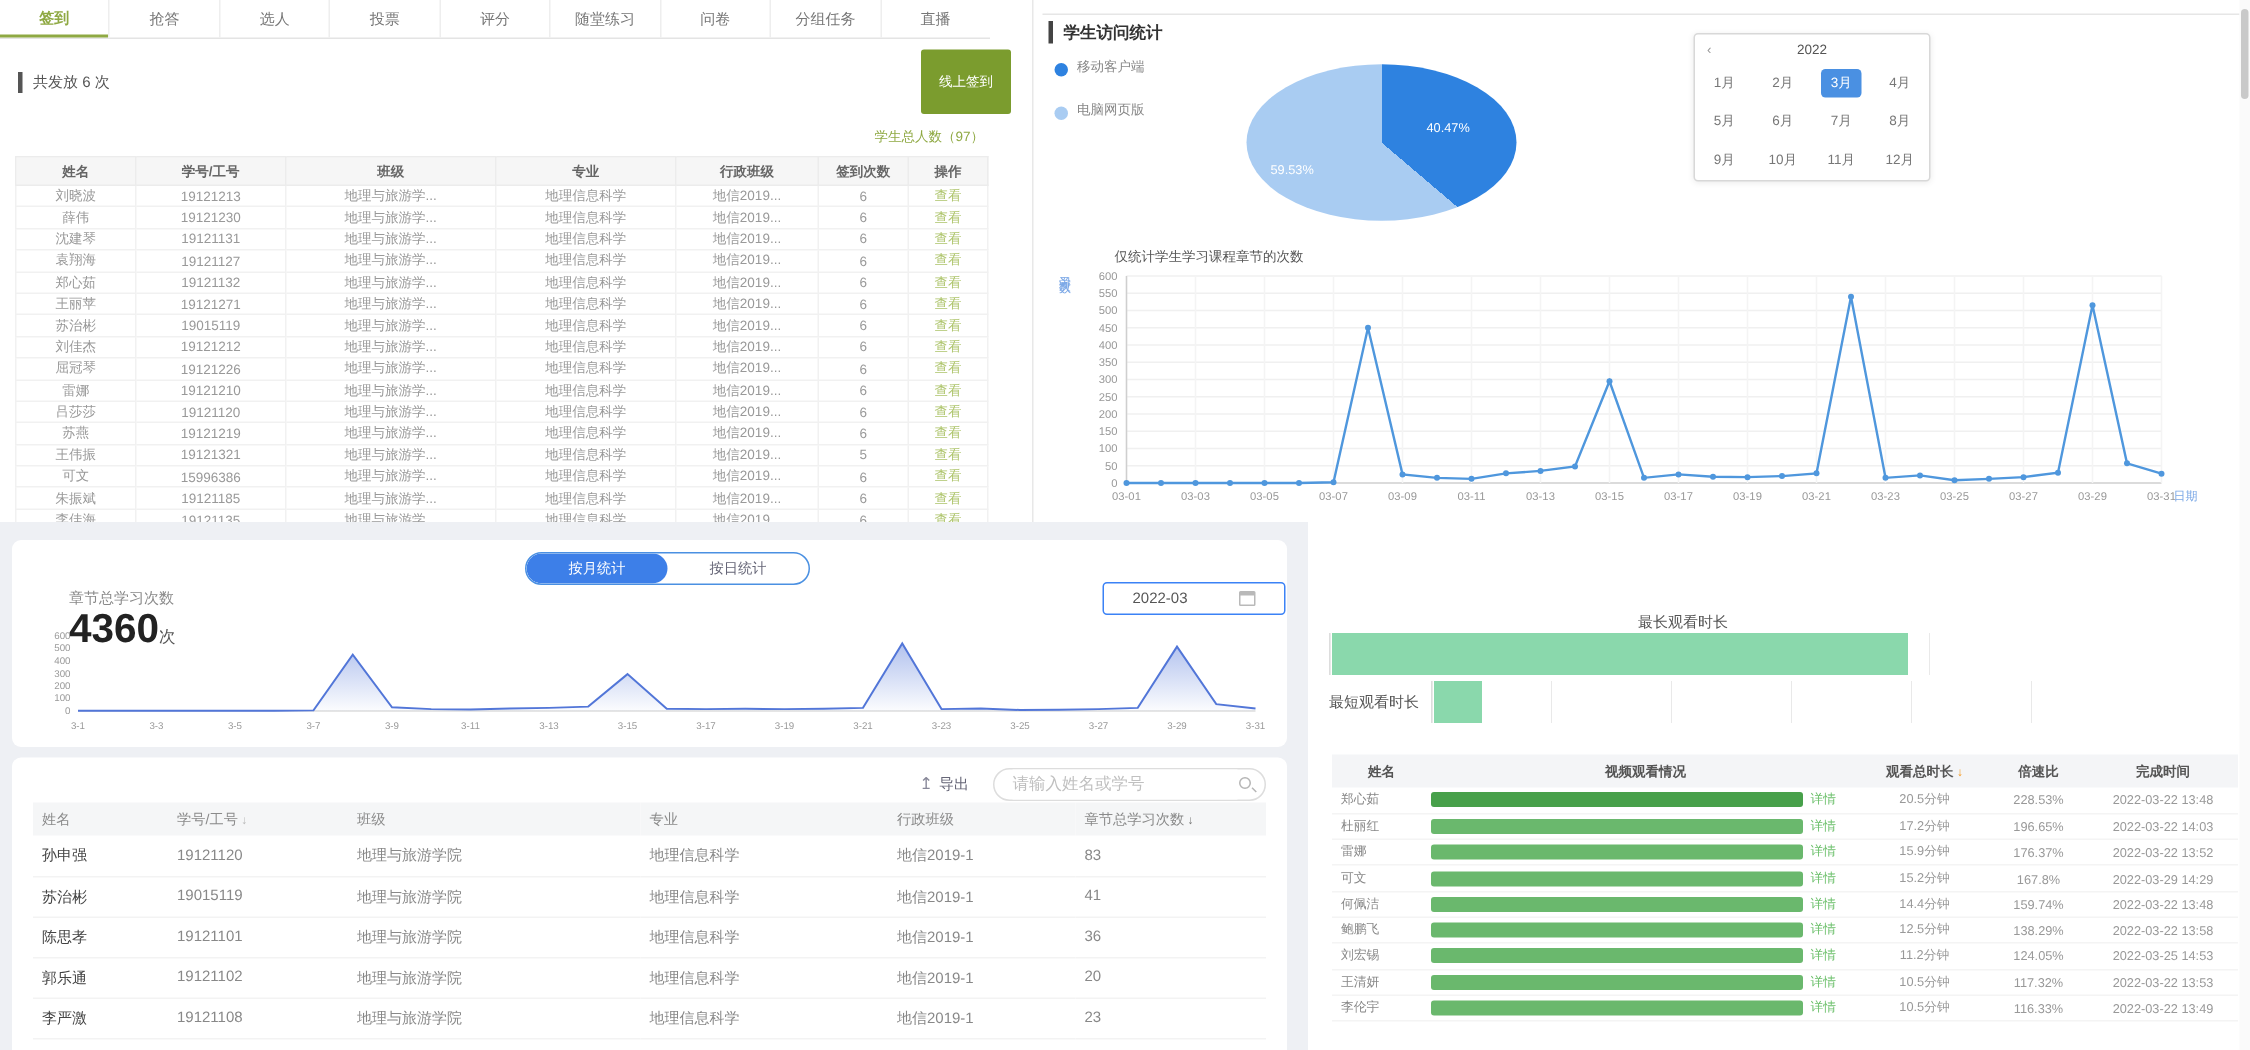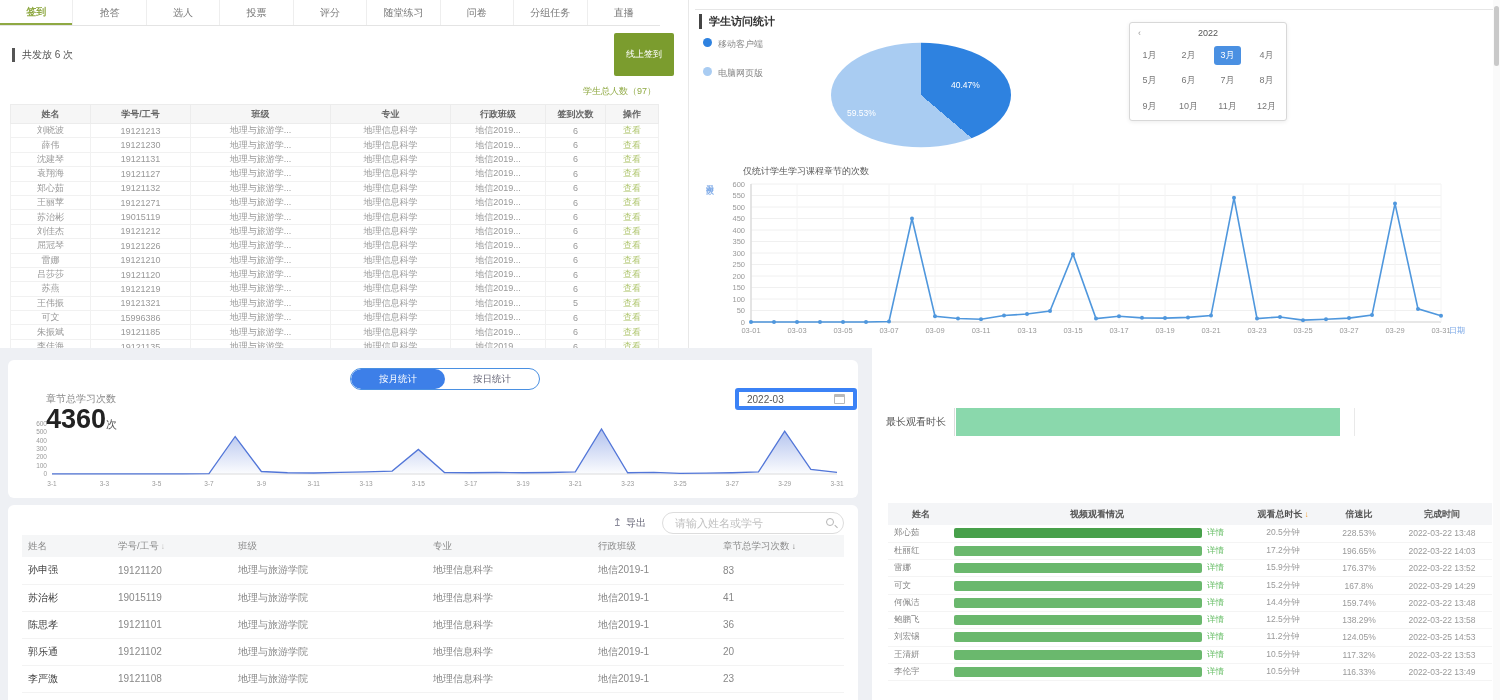--- a/index.html
+++ b/index.html
@@ -19,21 +19,21 @@
 .checkin-table{width:648px;margin:6px 0 0 10px;border-collapse:collapse;font-size:9px;table-layout:fixed}
 .checkin-table th{background:#f6f6f6;color:#666;font-weight:bold;height:19px;border:1px solid #ececec}
 .checkin-table td{color:#999;text-align:center;height:14.4px;border:1px solid #f1f1f1;padding:0 2px;overflow:hidden;white-space:nowrap}
 .checkin-table .op{color:#aec56c;cursor:pointer}
 
 
 .panel-tr{position:absolute;left:688px;top:0;width:812px;height:348px;border-left:1px solid #e8e8e8;background:#fff}
 .tr-topline{position:absolute;left:6px;top:9px;width:798px;height:1px;background:#e6e6e6}
 .tr-title{position:absolute;left:10px;top:14px;border-left:3px solid #444;padding-left:7px;color:#333;font-size:11px;font-weight:bold}
 .legend{position:absolute;left:14px;top:38px}
-.legend-item{display:flex;align-items:flex-start;margin-bottom:16px}
+.legend-item{display:flex;align-items:flex-end;margin-bottom:16px}
 .legend-dot{width:9px;height:9px;border-radius:50%;margin-right:6px}
 .legend-label{font-size:9px;color:#888}
 .pie{position:absolute;left:142px;top:5px;width:180px;height:180px;border-radius:50%;transform:scaleY(0.58)}
 .pie-label{position:absolute;color:#fff;font-size:8.5px}
 .calendar{position:absolute;left:440px;top:22px;width:158px;height:99px;background:#fff;border:1px solid #d8d8d8;border-radius:3px;box-shadow:0 1px 4px rgba(0,0,0,.08);font-size:9px}
 .cal-head{position:relative;height:20px;line-height:20px;text-align:center;color:#555}
 .cal-prev{position:absolute;left:8px;top:0;cursor:pointer;color:#999}
 .cal-grid{display:grid;grid-template-columns:repeat(4,1fr);grid-template-rows:repeat(3,1fr);height:76px;align-items:center;justify-items:center}
 .cal-cell{color:#777;cursor:pointer;padding:3px 6px;border-radius:3px}
 .cal-cell.sel{background:#4a90e2;color:#fff}
@@ -45,21 +45,21 @@
 
 .region-bl{position:absolute;left:0;top:348px;width:872px;height:352px;background:#eef0f4}
 .card{position:absolute;background:#fff;border-radius:6px}
 .card-stats{left:8px;top:12px;width:850px;height:138px}
 .toggle{position:absolute;left:342px;top:8px;width:190px;height:22px;border:1px solid #4a90e2;border-radius:11px;display:flex;overflow:hidden;background:#fff}
 .toggle-opt{flex:1;display:flex;align-items:center;justify-content:center;font-size:9.5px;color:#667;cursor:pointer}
 .toggle-opt.on{background:#3d7fe8;color:#fff;border-radius:11px}
 .metric-label{position:absolute;left:38px;top:32px;font-size:10px;color:#8a8a8a}
 .metric-value{position:absolute;left:38px;top:44px;font-size:27px;color:#222;font-weight:bold}
 .metric-unit{font-size:11px;font-weight:normal;color:#555}
-.datebox{position:absolute;left:727px;top:28px;width:122px;height:22px;border:4px solid #3b82f6;border-radius:3px;display:flex;align-items:center;justify-content:space-between;padding:0 8px;font-size:10px;color:#555;cursor:pointer}
+.datebox{position:absolute;left:727px;top:28px;width:122px;height:22px;border:1px solid #3b82f6;border-radius:3px;display:flex;align-items:center;justify-content:space-between;padding:0 19px;font-size:10px;color:#555;cursor:pointer}
 .cal-icon{width:11px;height:10px;border:1px solid #b9b9b9;border-top:3px solid #b9b9b9;border-radius:1px}
 #area-svg{position:absolute;left:14px;top:58px}
 .tick2{font-size:6.5px;fill:#9a9a9a}
 
 .card-table{left:8px;top:157px;width:850px;height:200px;border-radius:6px 6px 0 0}
 .toolbar{display:flex;justify-content:flex-end;align-items:center;gap:16px;padding:7px 14px 0 0;height:28px}
 .export{display:flex;align-items:center;gap:4px;color:#667;font-size:10px;cursor:pointer}
 .export-icon{color:#889;font-size:11px}
 .searchbox{position:relative;width:182px;height:22px;border:1px solid #ddd;border-radius:11px}
 .searchbox input{width:150px;height:20px;border:none;outline:none;margin-left:12px;font-size:11px;color:#666;font-family:"Liberation Sans",sans-serif}
@@ -549,24 +549,30 @@
               <td>地信2019-1</td>
               <td>23</td>
             </tr>
           </tbody>
       </table>
     </div>
   </section>
 
   <section class="region-br">
     <div class="hbar-wrap">
-        <div class="hbar-row" style="top: 52px;">
+        <div class="hbar-row" style="top: 52px; flex-direction: column;">
           <span class="hbar-label">最长观看时长</span>
           <div class="hbar-track">
             <div class="hbar-bar" style="background: rgb(138, 216, 172); width: 384px;"></div>
+          </div>
+        </div>
+        <div class="hbar-row" style="top: 98px;">
+          <span class="hbar-label">最短观看时长</span>
+          <div class="hbar-track">
+            <div class="hbar-bar" style="background: rgb(138, 216, 172); width: 32px;"></div>
           </div>
         </div>
       </div>
     <table class="watch-table">
       <colgroup>
           <col style="width:66px">
           <col style="width:286px">
           <col style="width:86px">
           <col style="width:66px">
           <col style="width:100px">

